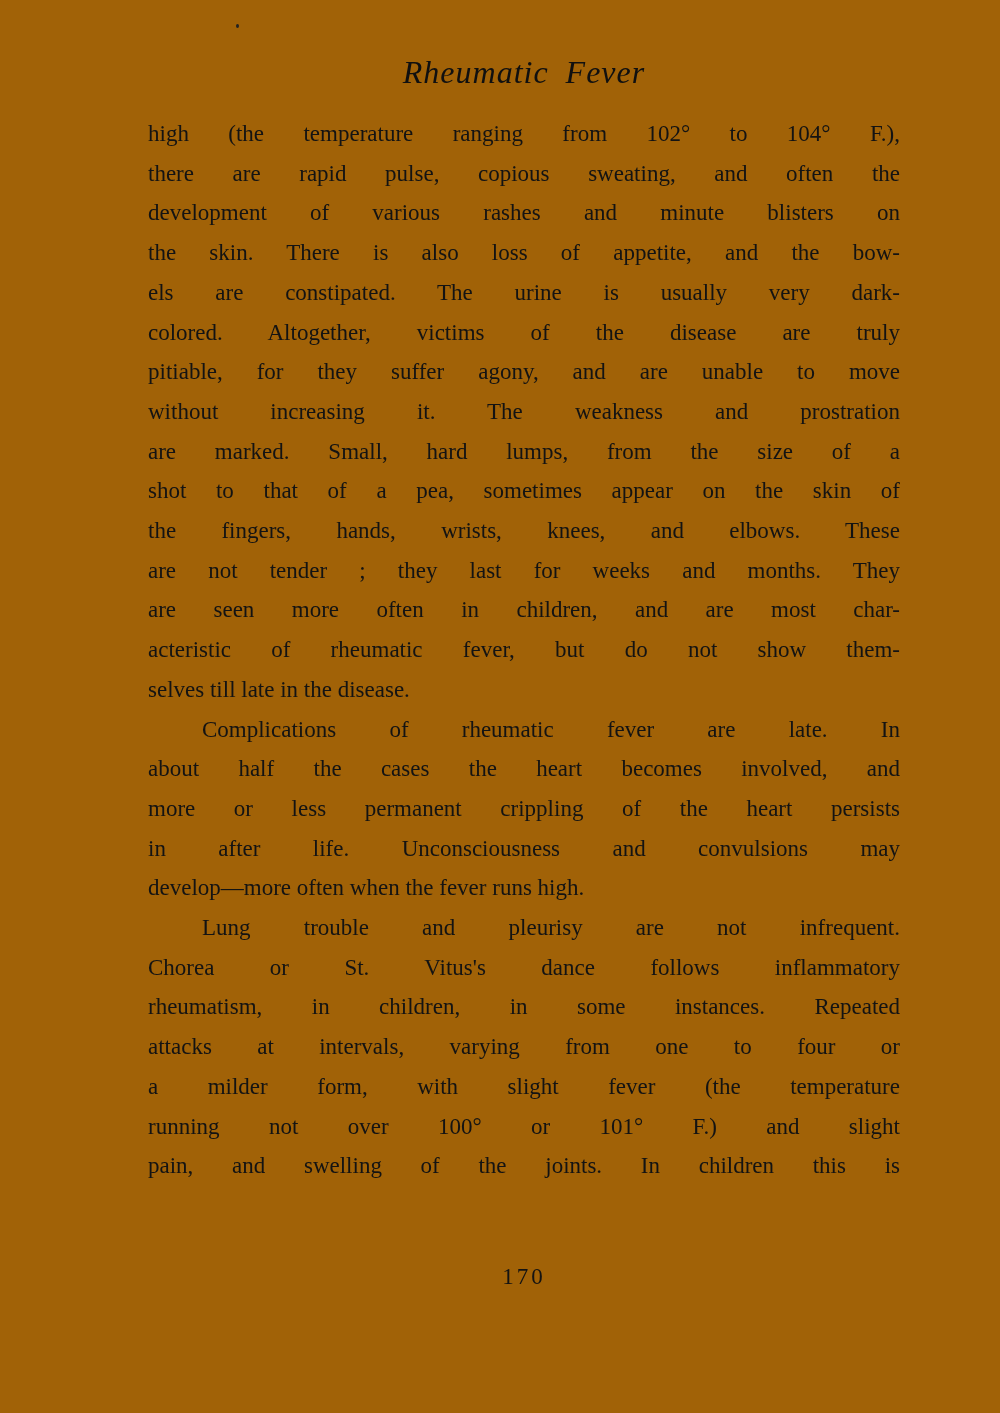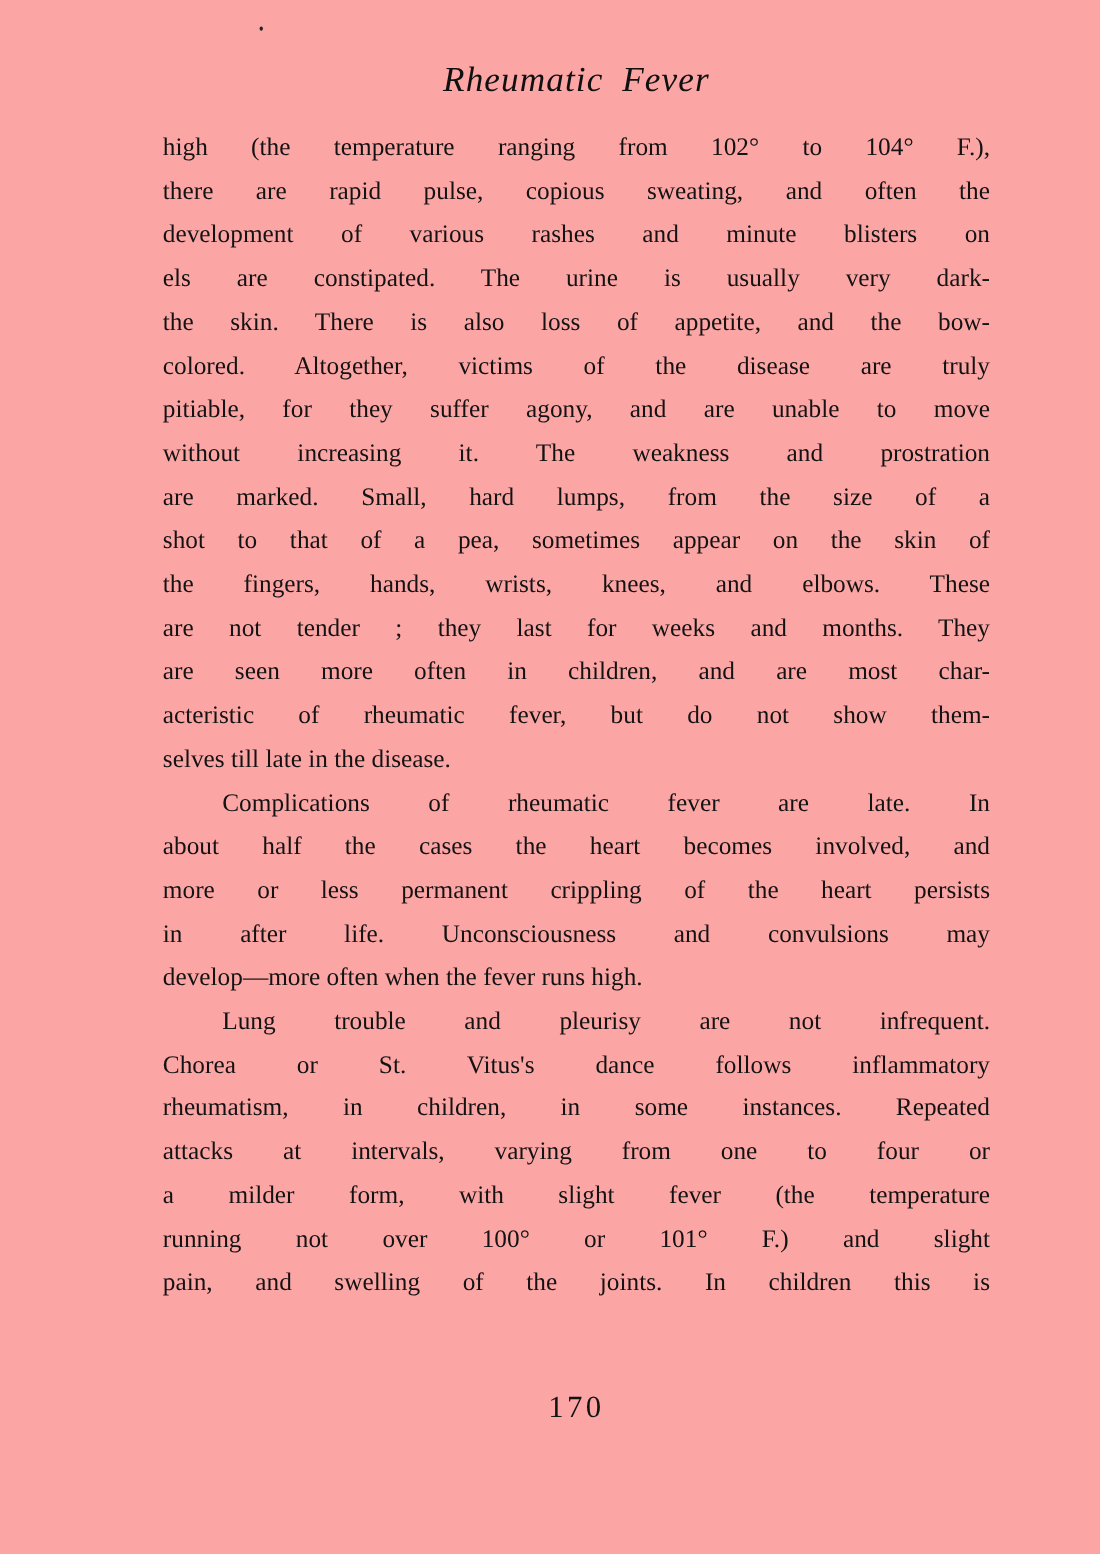--- a/index.html
+++ b/index.html
@@ -5,21 +5,21 @@
   html, body {
     margin: 0;
     padding: 0;
     background: #e8e8e8;
   }
   .page {
     position: relative;
     width: 1000px;
     height: 1413px;
     margin: 0 auto;
-    background: #fca5a5;
+    background: #a16207;
     color: #141414;
     font-family: "Liberation Serif", "DejaVu Serif", serif;
     overflow: hidden;
   }
   .speck {
     position: absolute;
     left: 236px;
     top: 24px;
     width: 3px;
     height: 4px;
@@ -59,40 +59,40 @@
   }
   .line.last {
     text-align-last: left;
   }
   .folio {
     position: absolute;
     top: 1264px;
     left: 148px;
     width: 752px;
     text-align: center;
-    font-size: 28px;
+    font-size: 23px;
     letter-spacing: 3px;
     color: #131313;
   }
 </style>
 </head>
 <body>
 
 <div class="page">
   <div class="speck"></div>
 
   <div class="running-head">Rheumatic Fever</div>
 
   <div class="text-block">
       <div class="para">
         <div class="line">high (the temperature ranging from 102° to 104° F.),</div>
         <div class="line">there are rapid pulse, copious sweating, and often the</div>
         <div class="line">development of various rashes and minute blisters on</div>
+        <div class="line">the skin. There is also loss of appetite, and the bow-</div>
         <div class="line">els are constipated. The urine is usually very dark-</div>
-        <div class="line">the skin. There is also loss of appetite, and the bow-</div>
         <div class="line">colored. Altogether, victims of the disease are truly</div>
         <div class="line">pitiable, for they suffer agony, and are unable to move</div>
         <div class="line">without increasing it. The weakness and prostration</div>
         <div class="line">are marked. Small, hard lumps, from the size of a</div>
         <div class="line">shot to that of a pea, sometimes appear on the skin of</div>
         <div class="line">the fingers, hands, wrists, knees, and elbows. These</div>
         <div class="line">are not tender ; they last for weeks and months. They</div>
         <div class="line">are seen more often in children, and are most char-</div>
         <div class="line">acteristic of rheumatic fever, but do not show them-</div>
         <div class="line last">selves till late in the disease.</div>

